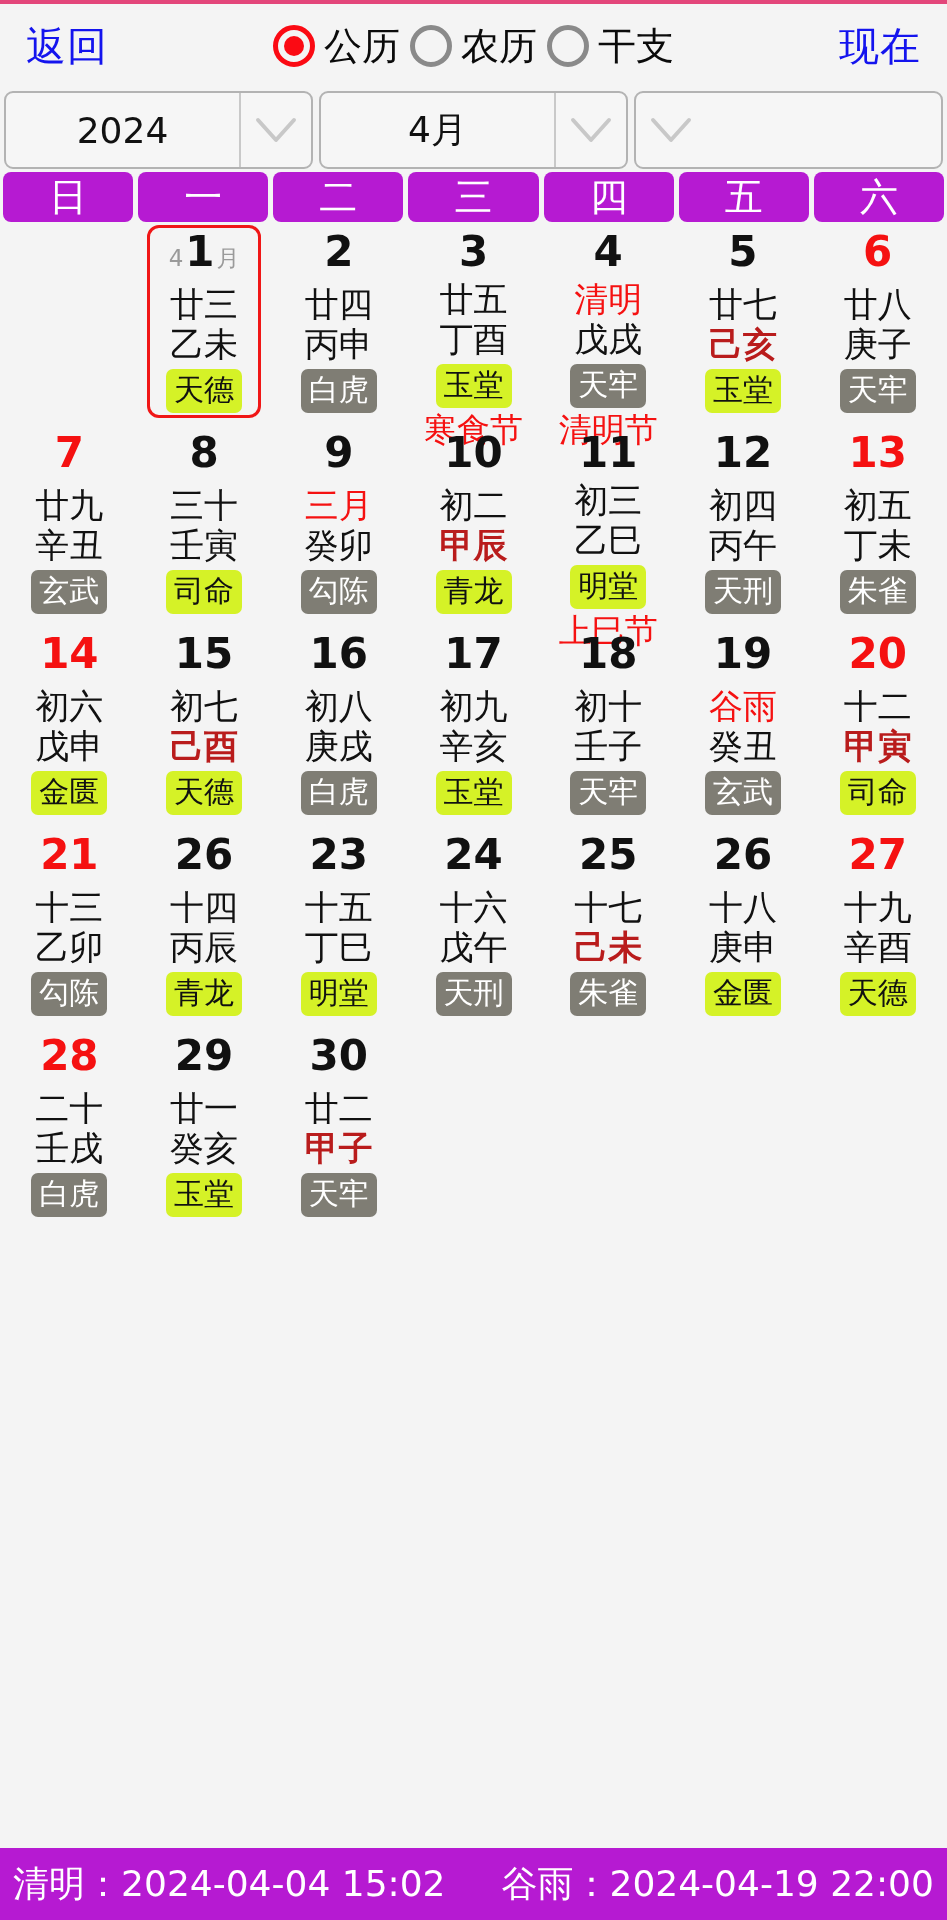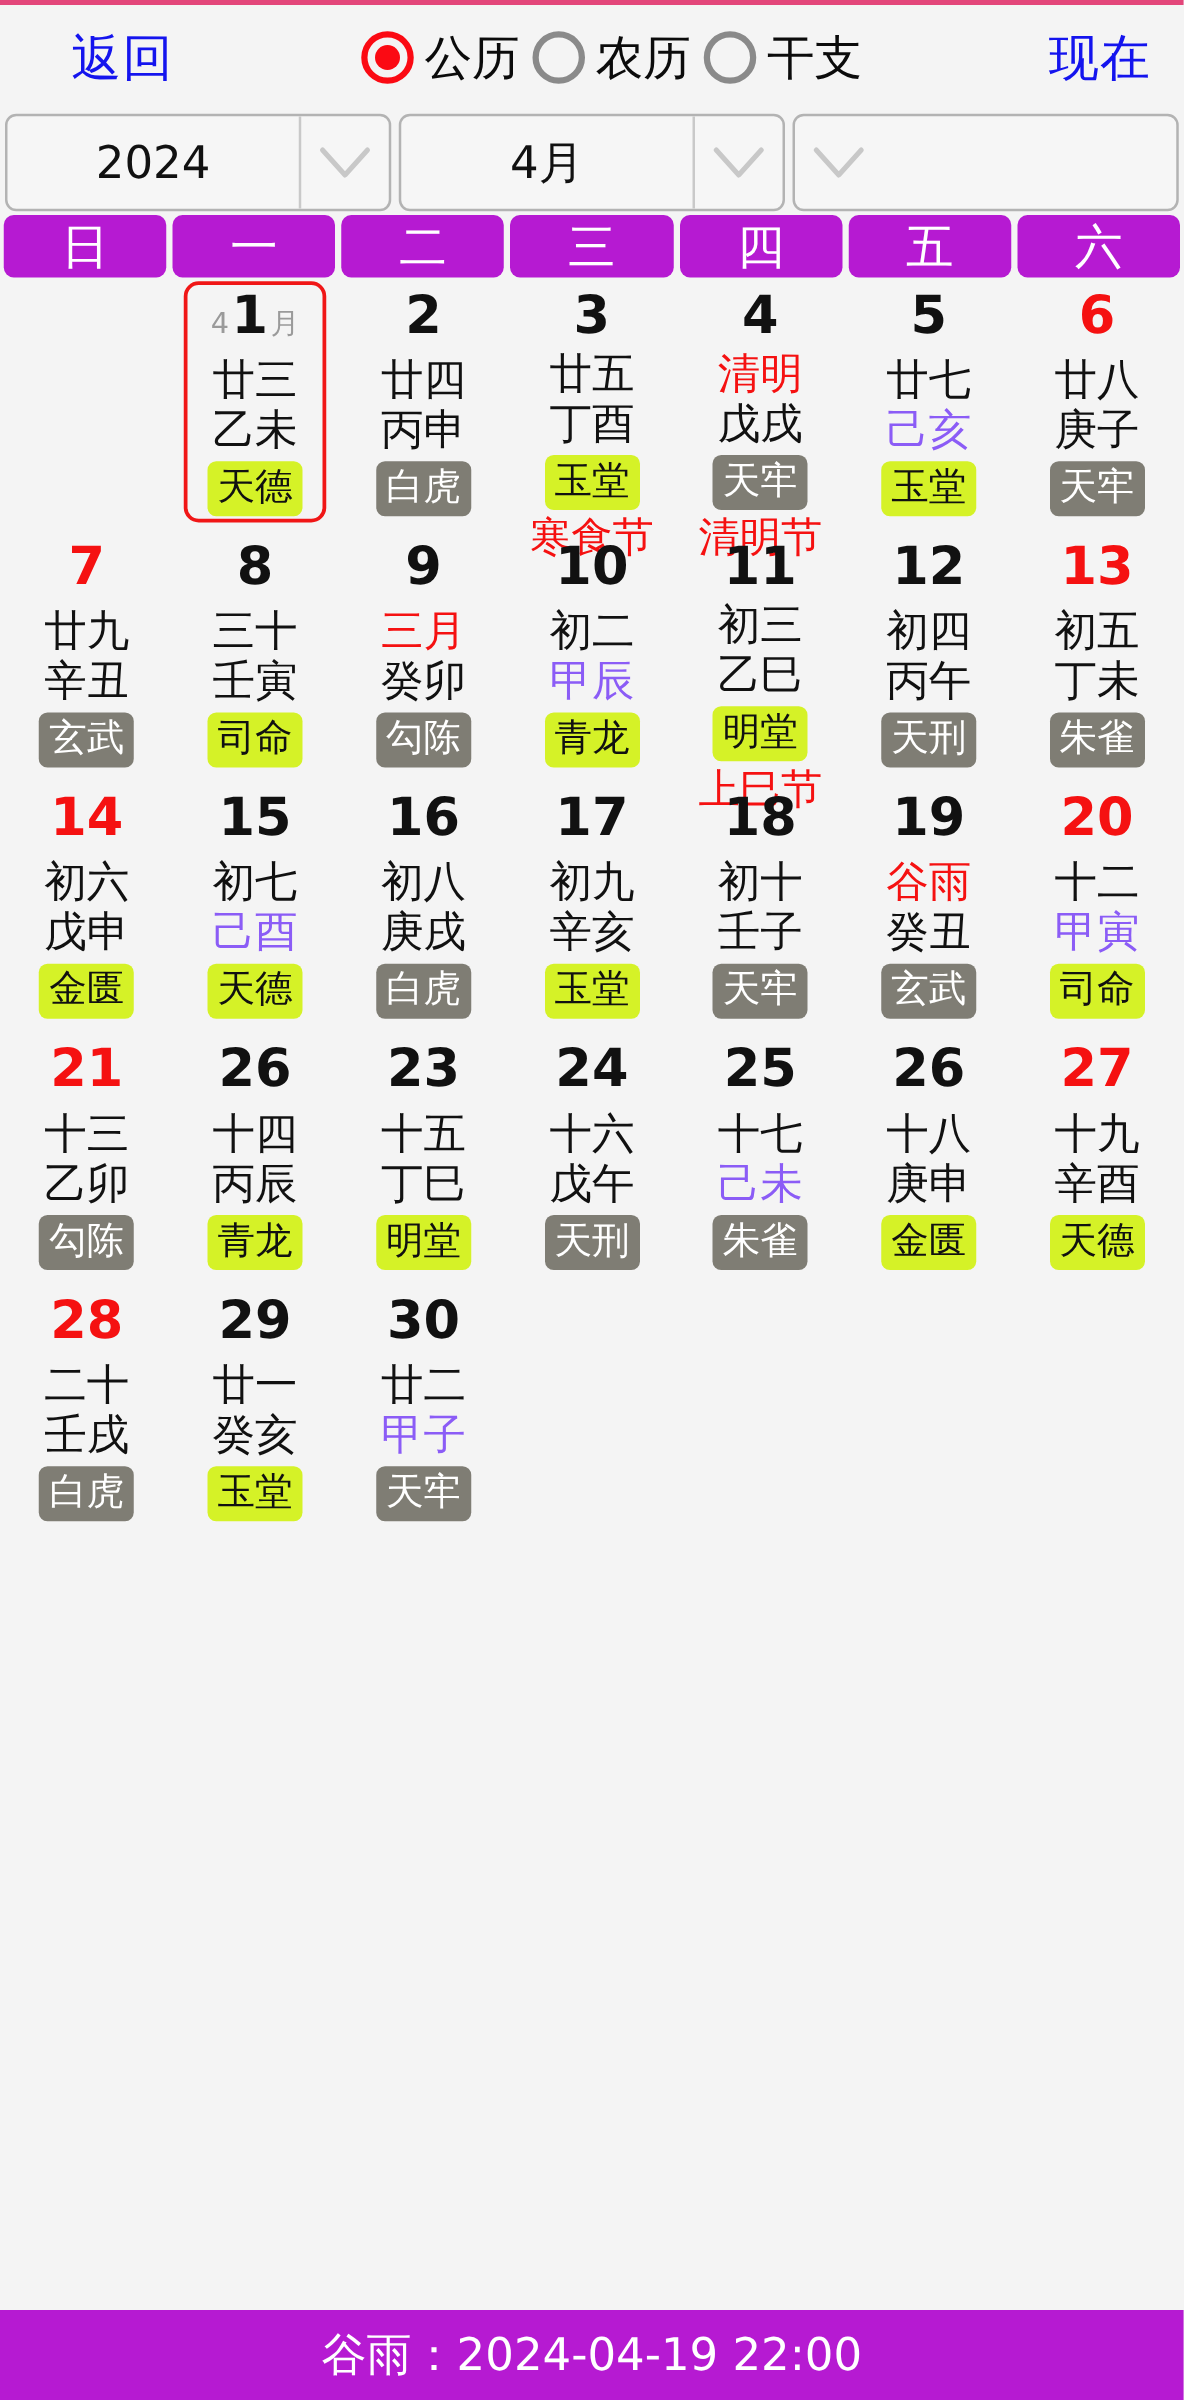--- a/index.html
+++ b/index.html
@@ -28,21 +28,20 @@
   }
 
   
   .topbar {
     flex: 0 0 auto;
     height: 84px;
     display: flex;
     align-items: center;
     padding: 0 26px;
     background: #f4f4f4;
-    margin-left: 31px;
   }
   .link-btn {
     color: #1414ee;
     font-size: 40px;
     letter-spacing: 1px;
     white-space: nowrap;
     cursor: pointer;
   }
   .radio-group {
     flex: 1 1 auto;
@@ -202,21 +201,21 @@
     white-space: nowrap;
   }
   .lunar.red { color: #f51111; }
   .ganzhi {
     font-size: 34px;
     line-height: 1.16;
     color: #111;
     margin-top: 1px;
     white-space: nowrap;
   }
-  .ganzhi.purple { color: #8b5cf6; }
+  .ganzhi.purple { color: #b91c1c; font-weight: bold; }
   .badge {
     margin-top: 4px;
     font-size: 30px;
     line-height: 1;
     padding: 6px 8px 8px 8px;
     border-radius: 7px;
     white-space: nowrap;
   }
   .badge.good {
     background: #d5f227;
@@ -578,16 +577,17 @@
         <div class="cell blank"></div>
         <div class="cell blank"></div>
         <div class="cell blank"></div>
         <div class="cell blank"></div>
         <div class="cell blank"></div>
         <div class="cell blank"></div>
       </div>
     </div>
 
   <div class="bottombar" id="bottombar">
+      <div>清明：2024-04-04  15:02</div>
       <div>谷雨：2024-04-19  22:00</div>
     </div>
 
 </div>
 
 </body></html>

